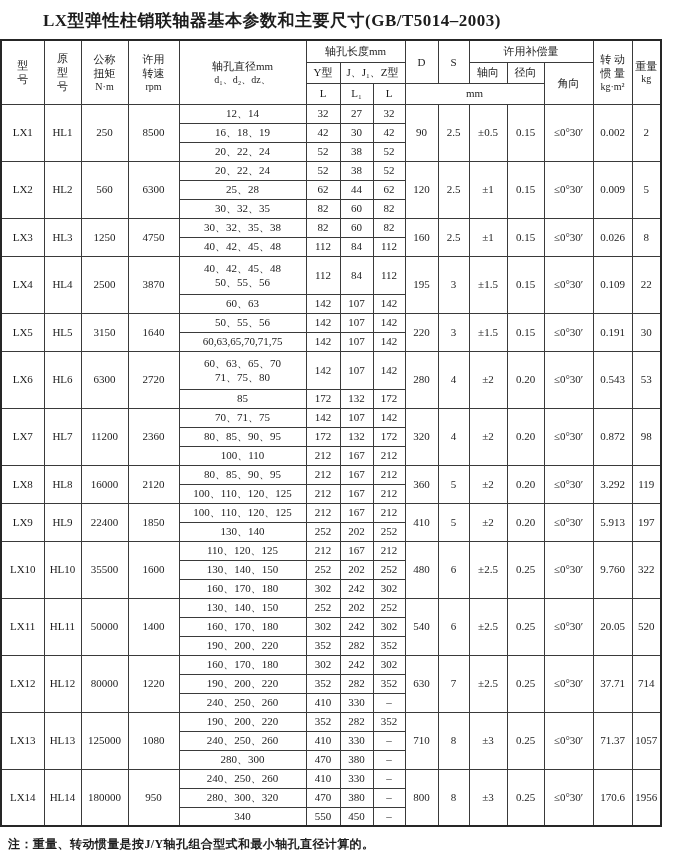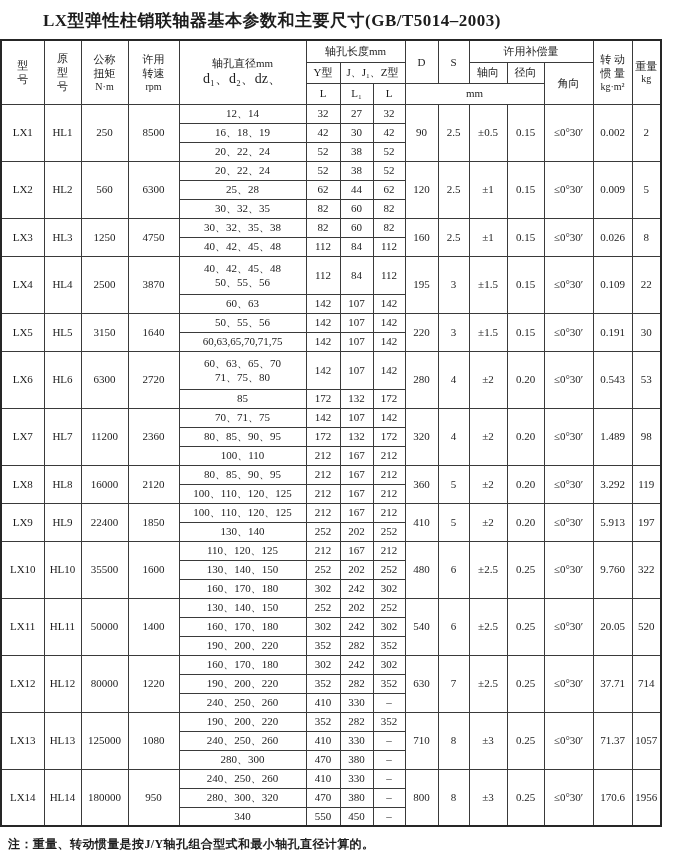--- a/index.html
+++ b/index.html
@@ -20,21 +20,21 @@
     border:2px solid #262626;
   }
   table.spec td{
     border:1px solid #3a3a3a;
     font-size:11px;text-align:center;vertical-align:middle;
     padding:0;line-height:1.3;white-space:pre-line;overflow:hidden;
     box-sizing:border-box;
   }
   thead td{font-size:11.5px;}
   .unit{font-size:10px;line-height:1.2;}
-  .sub{font-size:14px;line-height:1.3;}
+  .sub{font-size:10px;line-height:1.3;}
   tr.h1{height:22px;}
   tr.h2{height:21px;}
   tr.h3{height:21px;}
   tbody tr{height:19px;}
   tbody tr.tall{height:38px;}
   td.dia{text-align:left;padding-left:10px;margin-top:48px;}
   .note{
     font-size:12px;font-weight:bold;margin:9px 0 12px 8px;
     letter-spacing:0.4px;
   }
@@ -258,21 +258,21 @@
           <td rowspan="3">2360</td>
           <td class="dia">70、71、75</td>
           <td>142</td>
           <td>107</td>
           <td>142</td>
           <td rowspan="3">320</td>
           <td rowspan="3">4</td>
           <td rowspan="3">±2</td>
           <td rowspan="3">0.20</td>
           <td rowspan="3">≤0°30′</td>
-          <td rowspan="3">1.489</td>
+          <td rowspan="3">0.872</td>
           <td rowspan="3">98</td>
         </tr>
         <tr>
           <td class="dia">80、85、90、95</td>
           <td>172</td>
           <td>132</td>
           <td>172</td>
         </tr>
         <tr>
           <td class="dia">100、110</td>

